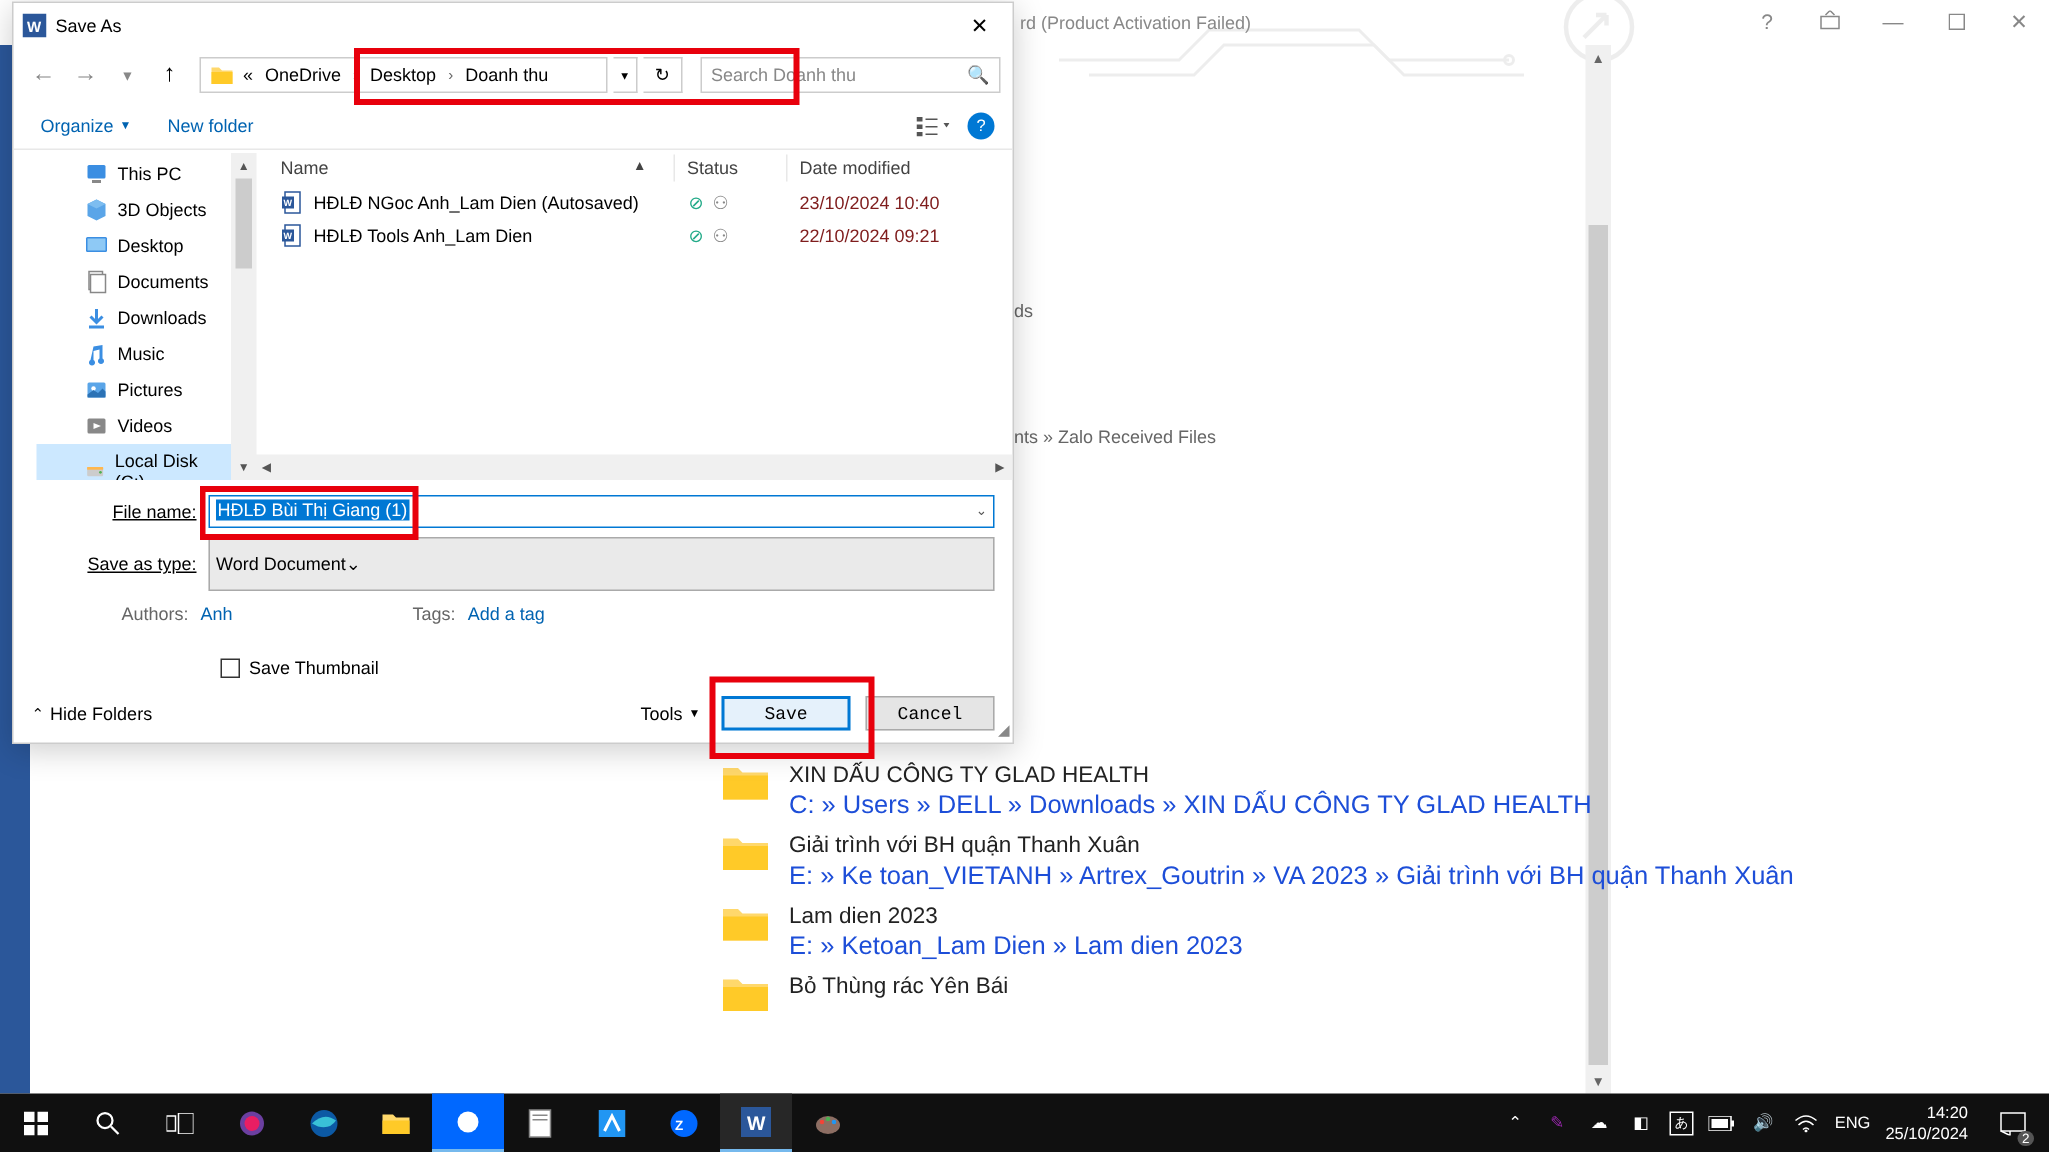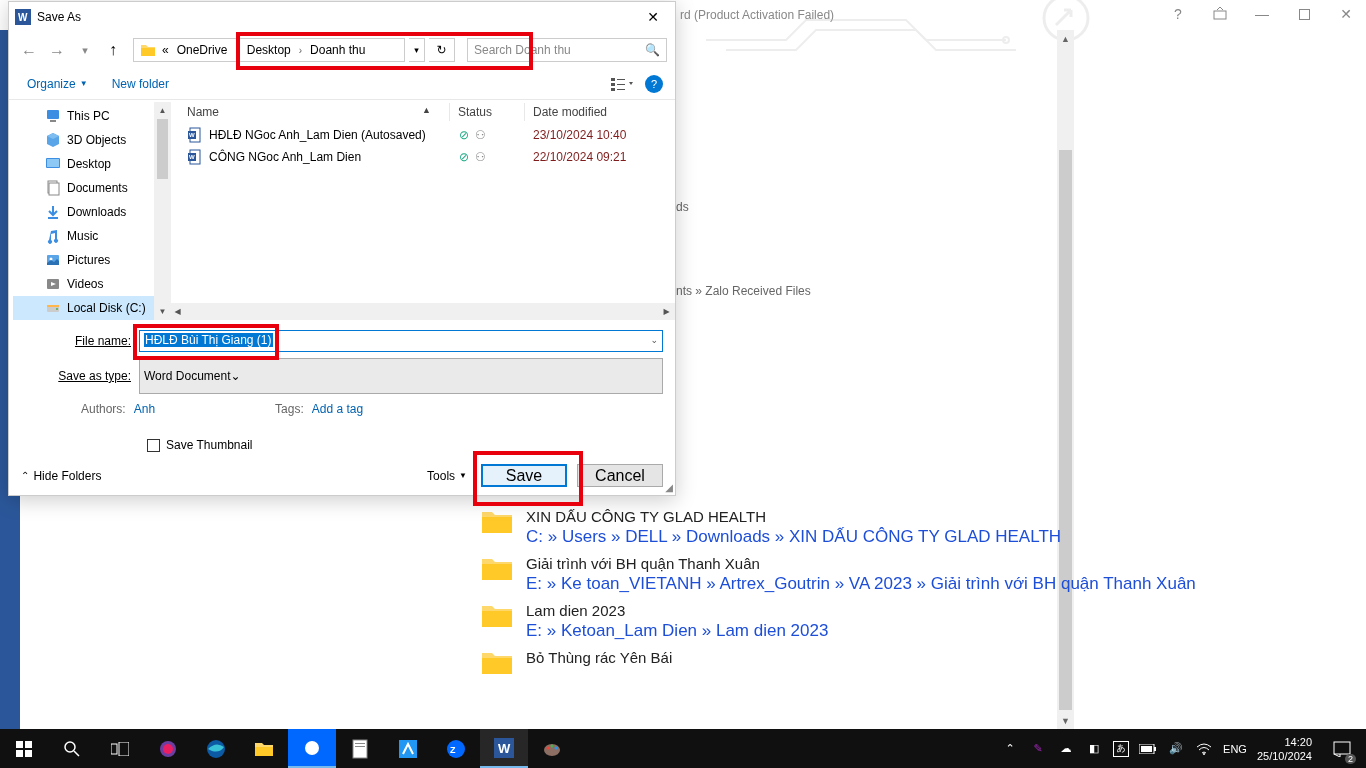--- a/index.html
+++ b/index.html
@@ -39,21 +39,21 @@
     
     
     .toolbar-row { height: 32px; display: flex; align-items: center; padding: 0 12px; border-bottom: 1px solid #e8e8e8; }
     .toolbar-btn { padding: 4px 6px; font-size: 12px; color: #0063b1; display: flex; align-items: center; gap: 4px; }
     .toolbar-spacer { flex: 1; }
     .view-btn { padding: 4px; display: flex; align-items: center; }
     .help-btn { width: 18px; height: 18px; border-radius: 50%; background: #0078d4; color: #fff; display: flex; align-items: center; justify-content: center; font-size: 11px; margin-left: 8px; }
     
     
     .main-area { flex: 1; display: flex; overflow: hidden; }
-    .sidebar { width: 160px; overflow-y: auto; padding: 4px 4px; font-size: 12px; }
+    .sidebar { width: 160px; overflow-y: auto; padding: 4px 15px; font-size: 12px; }
     .sidebar-scroll { position: absolute; left: 145px; top: 100px; width: 17px; height: 218px; background: #f0f0f0; }
     .sidebar-scroll .thumb2 { position: absolute; top: 17px; left: 3px; right: 3px; height: 60px; background: #ccc; }
     .sidebar-scroll .ar { position: absolute; left:0; right:0; height:17px; display:flex; align-items:center; justify-content:center; font-size:8px; color:#555; }
     .sidebar-scroll .ar.up { top:0; }
     .sidebar-scroll .ar.down { bottom:0; }
     .sb-item { display: flex; align-items: center; padding: 4px 8px 4px 32px; gap: 6px; }
     .sb-item.selected { background: #cce8ff; }
     .sb-ico { width: 16px; height: 16px; display: flex; align-items: center; justify-content: center; font-size: 12px; }
     
     .file-list { flex: 1; display: flex; flex-direction: column; overflow: hidden; position: relative; }
@@ -90,21 +90,21 @@
     .meta-label { color: #666; margin-right: 8px; font-size: 12px; }
     .meta-value { color: #0063b1; margin-right: 120px; font-size: 12px; }
     .checkbox-row { display: flex; align-items: center; padding-left: 126px; margin-top: 22px; gap: 6px; }
     .checkbox { width: 13px; height: 13px; border: 1px solid #333; }
     
     
     .dialog-bottom { display: flex; align-items: center; padding: 8px 12px; gap: 10px; }
     .hide-folders { display: flex; align-items: center; gap: 4px; font-size: 12px; }
     .bottom-spacer { flex: 1; }
     .tools-btn { font-size: 12px; padding: 0 4px; display: flex; align-items: center; gap: 4px; }
-    .dlg-btn { width: 86px; height: 23px; border: 1px solid #aaa; background: #e5e5e5; font-size: 16px; display: flex; align-items: center; justify-content: center; }
+    .dlg-btn { width: 86px; height: 23px; border: 1px solid #aaa; background: #e5e5e5; font-size: 12px; display: flex; align-items: center; justify-content: center; font-family: Liberation Mono, monospace; }
     .dlg-btn.primary { border: 2px solid #0078d4; background: #e5f1fb; }
     .save-highlight { position: relative; }
     .save-highlight::before { content: ''; position: absolute; top: -13px; left: -8px; width: 102px; height: 47px; border: 4px solid #e8000c; pointer-events: none; }
     .resize-grip { position: absolute; right: 2px; bottom: 2px; font-size: 10px; color: #888; }
     
     
     .bg-doc-items { position: absolute; left: 480px; top: 195px; z-index: 0; font-size: 13px; }
     .bg-item { display: flex; gap: 12px; margin: 8px 0; }
     .bg-folder-ico { width: 34px; height: 28px; }
     .bg-item-text .title { font-size: 15px; color: #222; }
@@ -374,21 +374,21 @@
           </div>
           <div class="cell cell-date">23/10/2024 10:40</div>
         </div>
         <div class="list-row">
           <div class="cell cell-name">
             <svg class="word-doc-ico svg-icon" viewBox="0 0 16 16">
                 <rect x="3" y="1" width="10" height="14" fill="#fff" stroke="#2b579a"></rect>
                 <rect x="1" y="4" width="8" height="8" fill="#2b579a"></rect>
                 <text x="2" y="10" font-size="6" fill="#fff" font-weight="bold">W</text>
               </svg>
-            <span>CÔNG NGoc Anh_Lam Dien</span>
+            <span>HĐLĐ Tools Anh_Lam Dien</span>
           </div>
           <div class="cell cell-status">
             <span style="color:#2a8;">⊘</span>
             <span style="color:#888;">⚇</span>
           </div>
           <div class="cell cell-date">22/10/2024 09:21</div>
         </div>
       </div>
       <div class="hscroll">
         <div class="ar l">◀</div>

